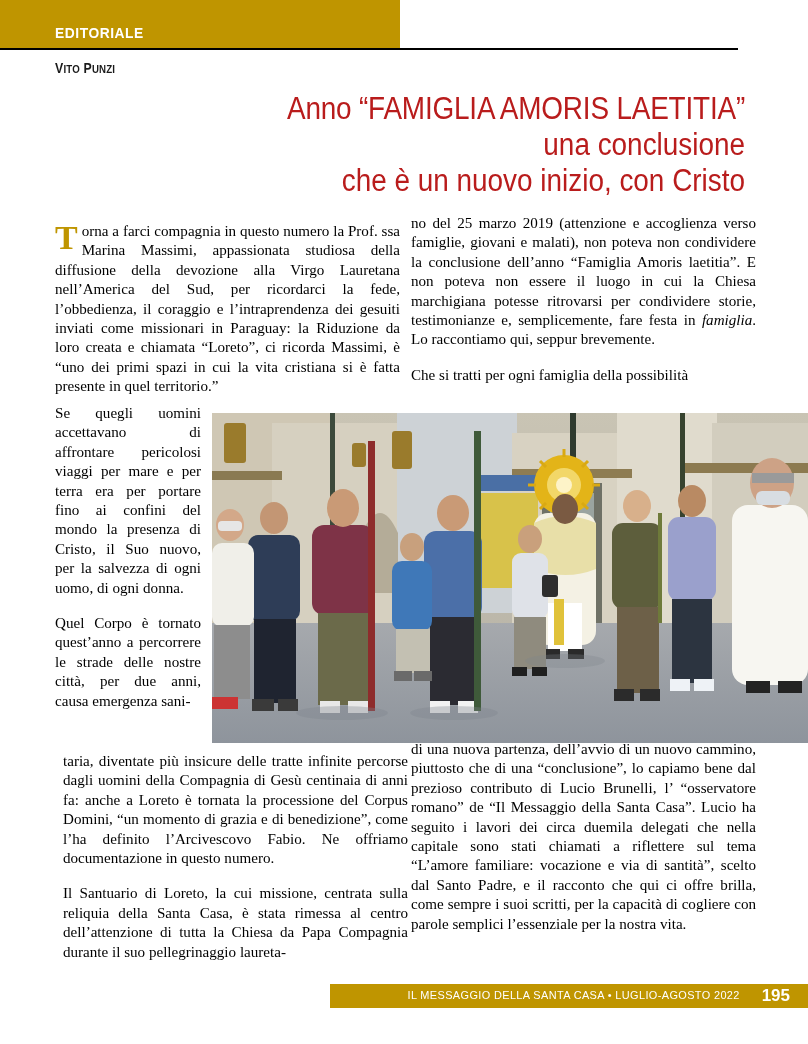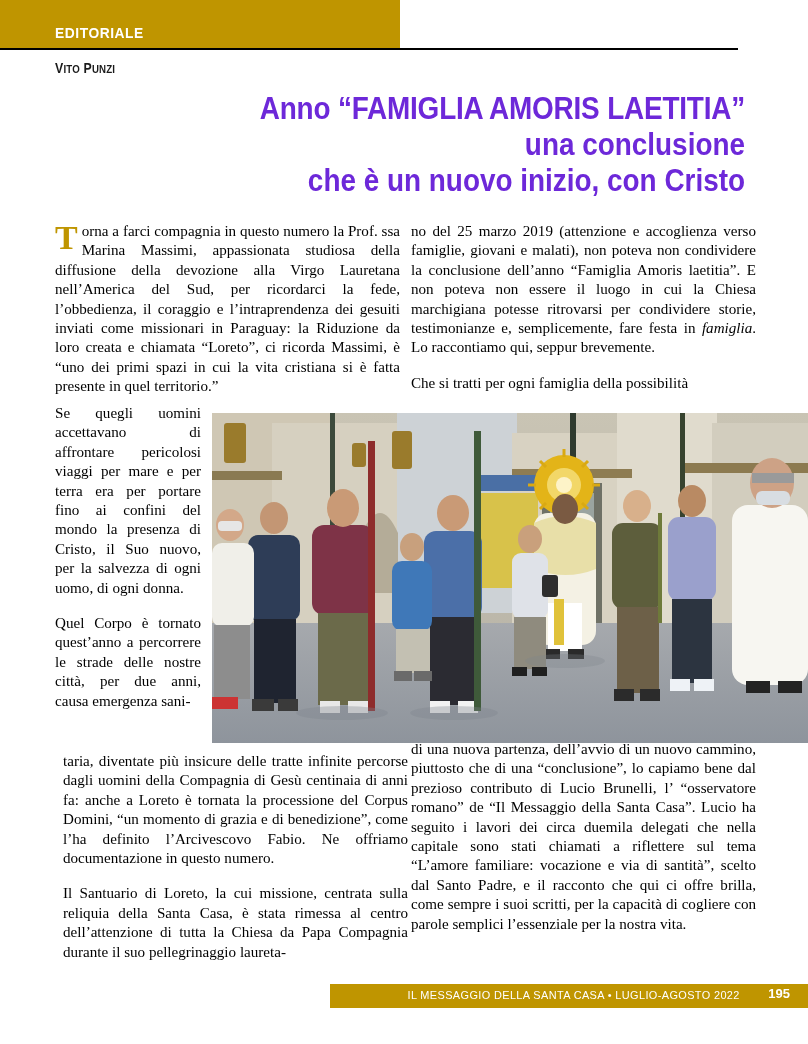--- a/index.html
+++ b/index.html
@@ -61,23 +61,23 @@
     font-size: 11px;
   }
 
   
   .headline {
     position: absolute;
     left: 55px;
     top: 94px;
     width: 690px;
     text-align: right;
-    color: #6d28d9;
-    font-family: "Liberation Sans", sans-serif;
-    font-weight: bold;
+    color: #b91c1c;
+    font-family: "Liberation Sans", sans-serif;
+    font-weight: normal;
     line-height: 0.96;
   }
   .headline .l1 {
     display: block;
     font-size: 31px;
     transform: scaleX(0.90);
     transform-origin: right center;
     letter-spacing: -0.2px;
   }
   .headline .l2 {
@@ -99,21 +99,21 @@
   .body-text {
     position: absolute;
     color: #000000;
     font-size: 15.1px;
     line-height: 19.4px;
     text-align: justify;
     text-justify: inter-word;
     hyphens: manual;
   }
   .col-left-top  { left: 55px;  top: 222px; width: 345px; }
-  .col-right-top { left: 411px; top: 222px; width: 345px; }
+  .col-right-top { left: 411px; top: 214px; width: 345px; }
   .col-narrow    { left: 55px;  top: 404px; width: 146px; }
   .col-wide-left { left: 63px;  top: 752px; width: 345px; }
   .col-wide-right{ left: 411px; top: 740px; width: 345px; }
 
   .body-text p {
     margin: 0;
     text-indent: 0;
   }
   .body-text p + p { margin-top: 16px; }
 
@@ -159,21 +159,21 @@
     letter-spacing: 0.4px;
     transform: scaleX(0.95);
     transform-origin: right center;
   }
   .footer-page {
     position: absolute;
     right: 18px;
     top: 986px;
     font-family: "Liberation Sans", sans-serif;
     font-weight: bold;
-    font-size: 13px;
+    font-size: 17px;
     color: #ffffff;
   }
 </style>
 </head>
 <body>
 
 <div class="page">
 
   <div class="kicker-bar"></div>
   <div class="kicker-label">EDITORIALE</div>

